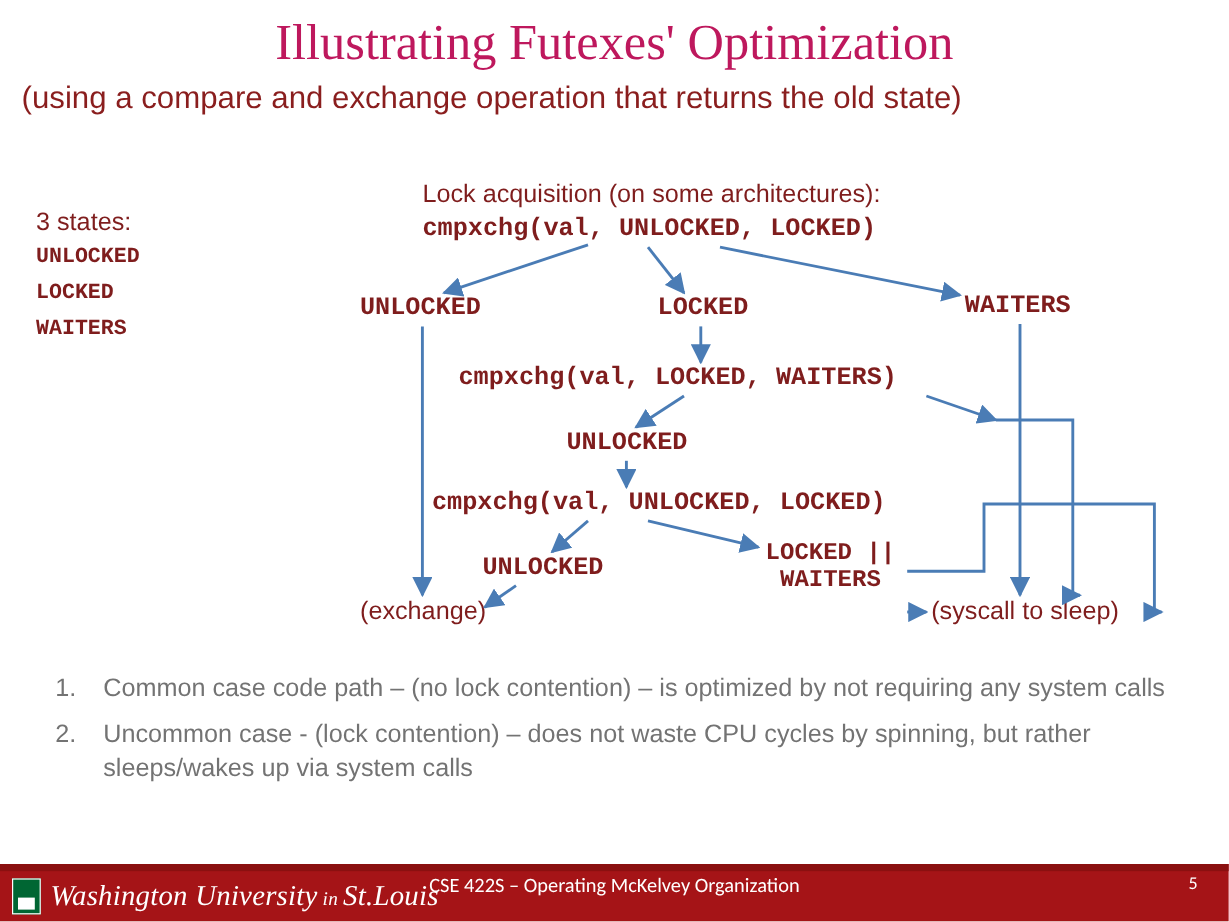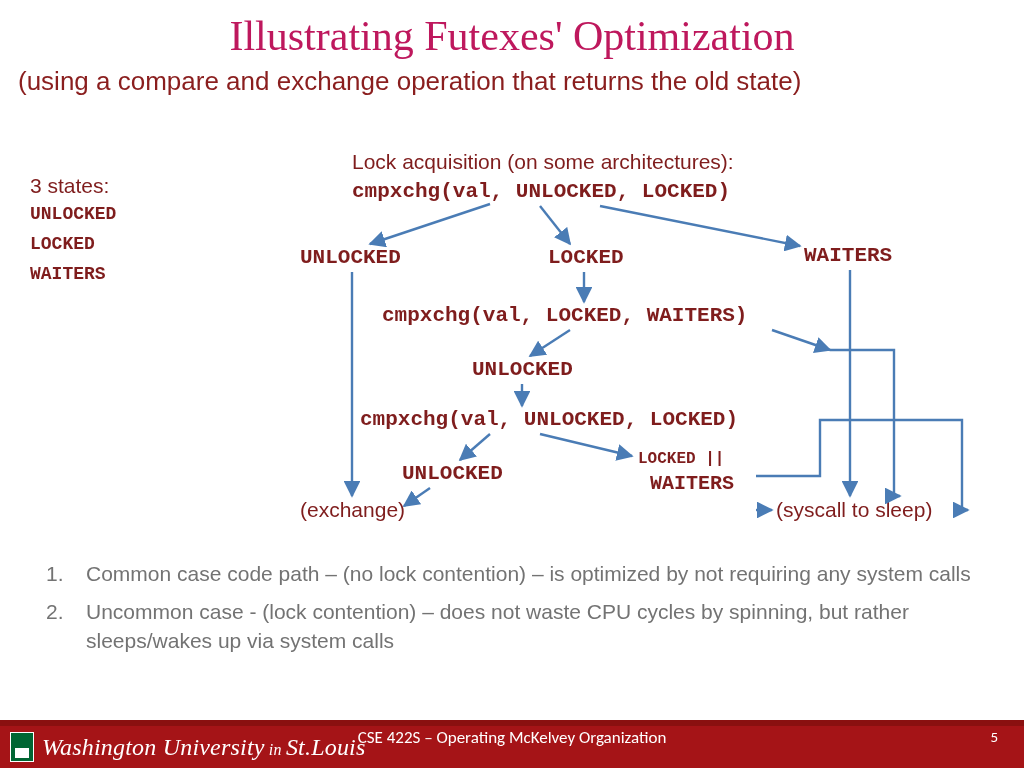--- a/index.html
+++ b/index.html
@@ -92,21 +92,21 @@
 <div class="label mono" style="left:548px; top:246px;">LOCKED</div>
 <div class="label mono" style="left:804px; top:244px;">WAITERS</div>
 
 <div class="label mono" style="left:382px; top:304px;">cmpxchg(val, LOCKED, WAITERS)</div>
 
 <div class="label mono" style="left:472px; top:358px;">UNLOCKED</div>
 
 <div class="label mono" style="left:360px; top:408px;">cmpxchg(val, UNLOCKED, LOCKED)</div>
 
 <div class="label mono" style="left:402px; top:462px;">UNLOCKED</div>
-<div class="label mono" style="left:638px; top:450px; font-size:16px;">LOCKED ||</div>
+<div class="label mono" style="left:638px; top:450px; font-size:20px;">LOCKED ||</div>
 <div class="label mono" style="left:650px; top:472px; font-size:20px;">WAITERS</div>
 
 <div class="label sans" style="left:300px; top:498px;">(exchange)</div>
 <div class="label sans" style="left:776px; top:498px;">(syscall to sleep)</div>
 
 <svg class="arrows">
   <defs>
     <marker id="ah" viewBox="0 0 10 10" refX="9" refY="5" markerWidth="7" markerHeight="7" orient="auto-start-reverse">
       <path d="M 0 0 L 10 5 L 0 10 z" fill="#4a7cb5"></path>
     </marker>

